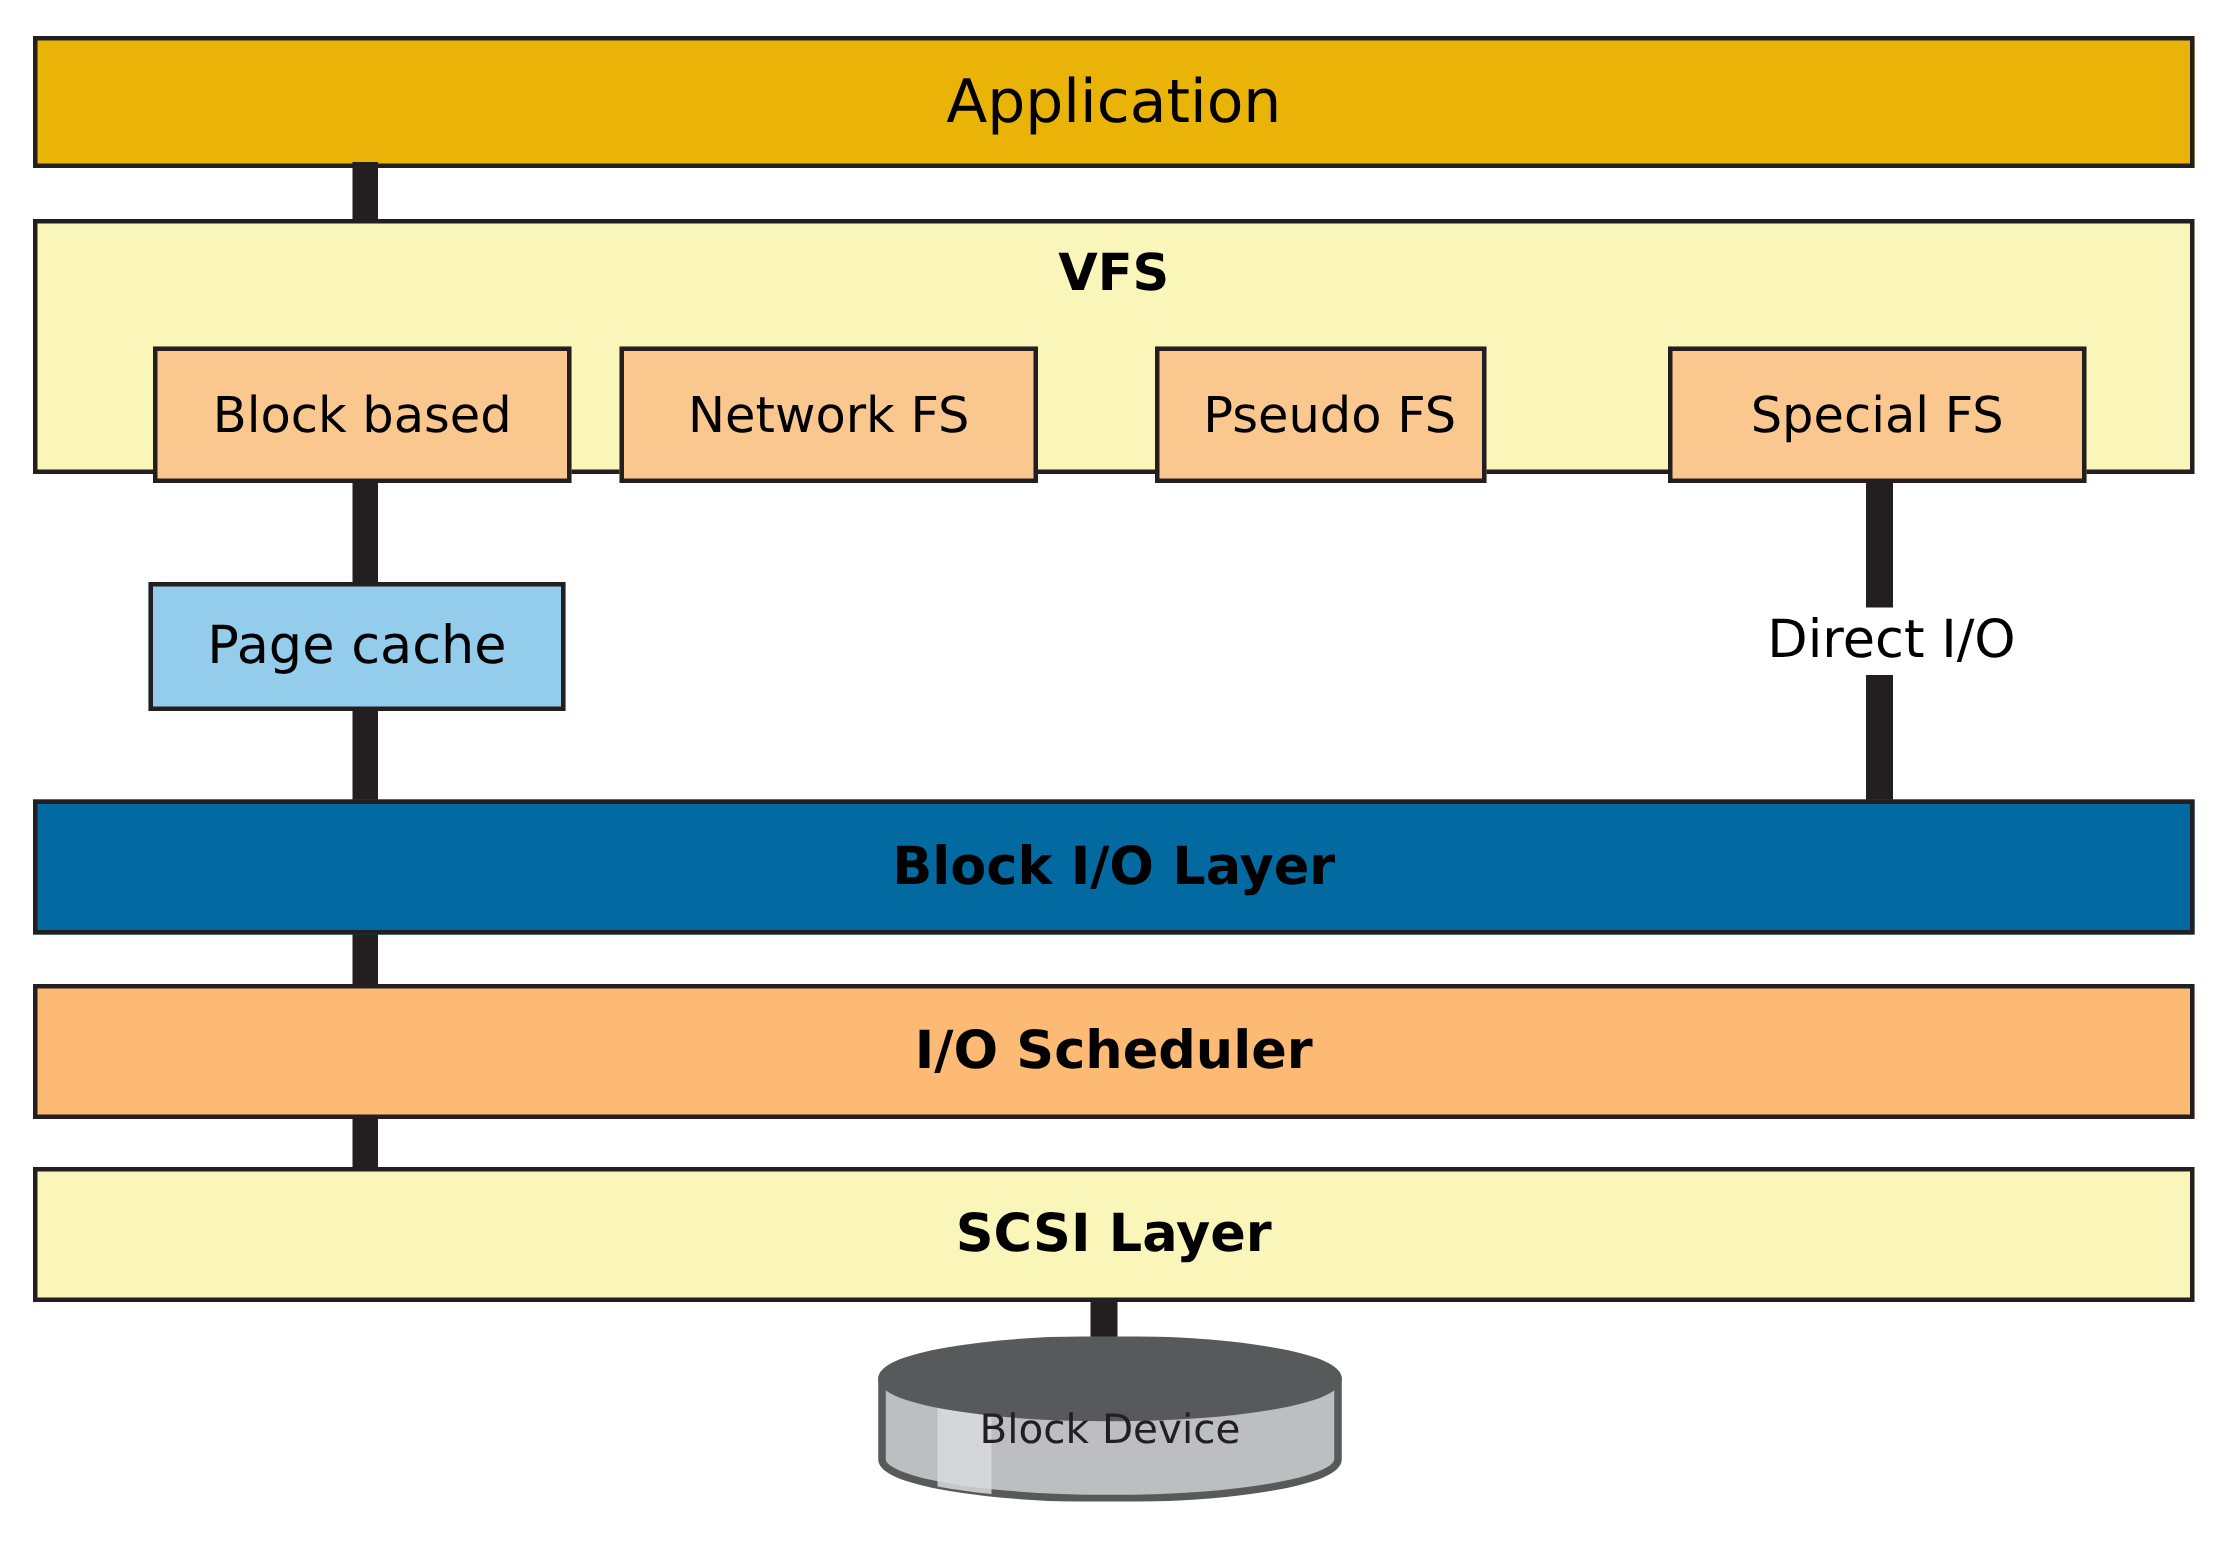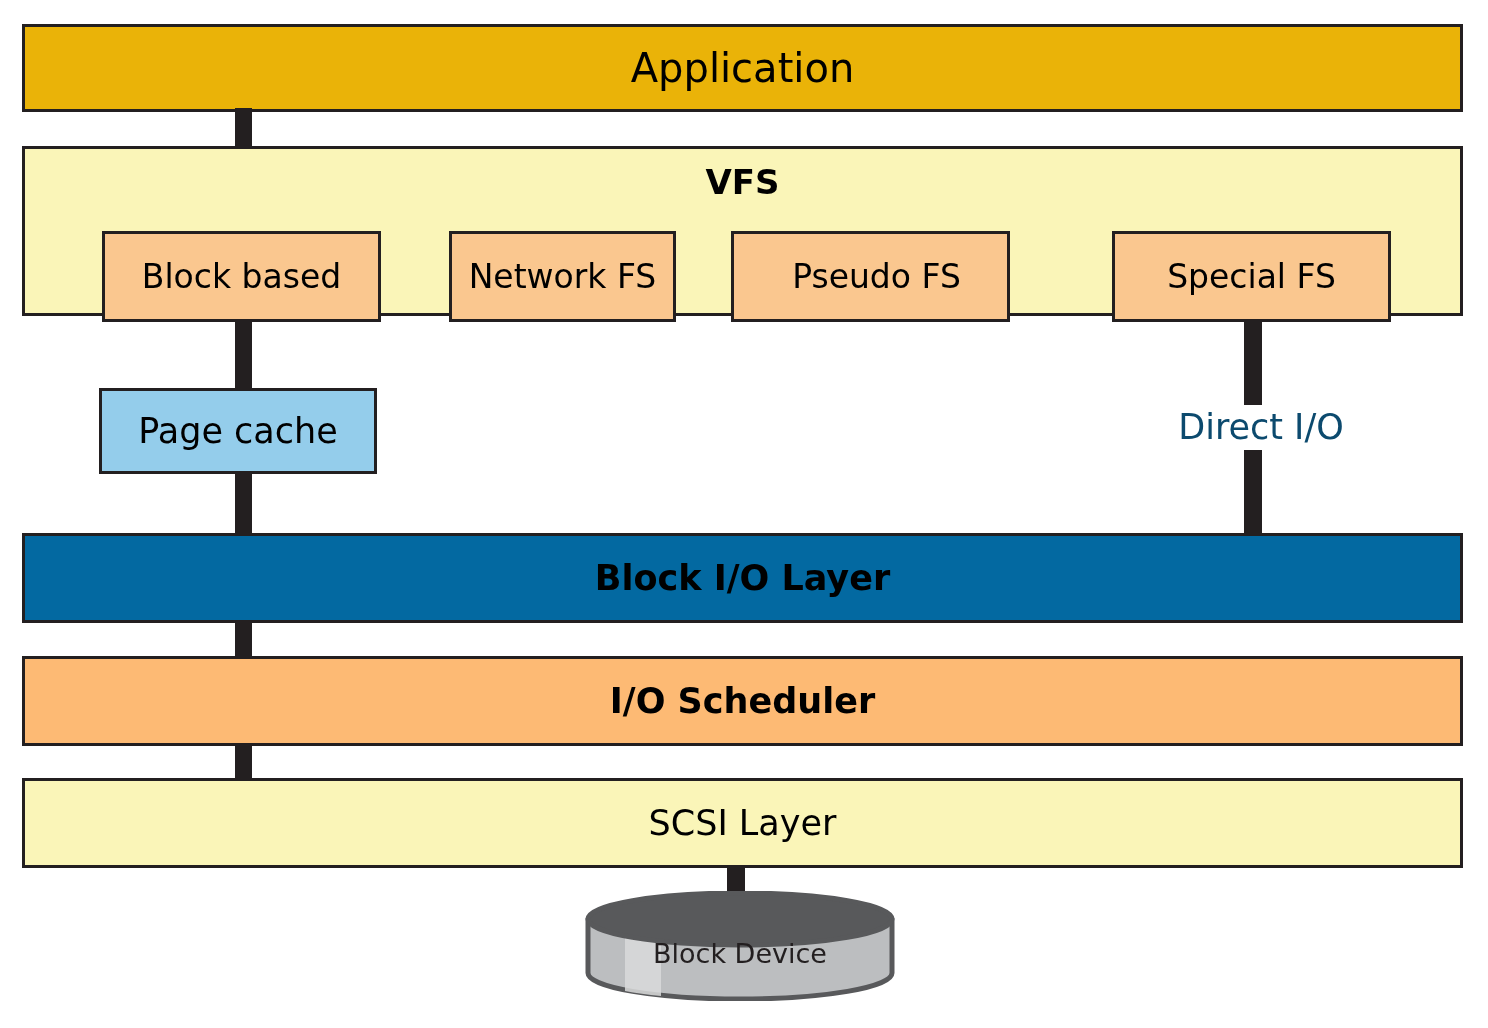--- a/index.html
+++ b/index.html
@@ -84,22 +84,22 @@
     border: 3px solid #231f20;
     display: flex;
     align-items: center;
     justify-content: center;
     font-size: 33px;
     color: #000;
     white-space: nowrap;
     margin-top: 20px;
   }
   #fs-0 { left: 77px;   width: 279px; }
-  #fs-1 { left: 424px;  width: 227px; text-align: right; }
-  #fs-2 { left: 706px;  width: 279px; padding-left: 12px; }
+  #fs-1 { left: 388px;  width: 279px; text-align: right; }
+  #fs-2 { left: 745px;  width: 221px; padding-left: 12px; }
   #fs-3 { left: 1087px; width: 279px; }
 
   
   #page-cache {
     left: 99px;
     top: 388px;
     width: 278px;
     height: 86px;
     background: #94cdeb;
     z-index: 3;
@@ -110,21 +110,21 @@
   }
 
   
   #direct-io-label {
     position: absolute;
     left: 1160px;
     top: 405px;
     width: 190px;
     text-align: center;
     font-size: 35px;
-    color: #0c4a6e;
+    color: #000000;
     background: #ffffff;
     padding: 4px 6px;
     line-height: 1.05;
     z-index: 3;
     white-space: nowrap;
   }
 
   
   #block-io-layer {
     left: 22px;
@@ -157,21 +157,21 @@
   #scsi-layer {
     left: 22px;
     top: 778px;
     width: 1441px;
     height: 90px;
     background: #faf5b8;
     z-index: 2;
   }
   #scsi-layer .band-label {
     font-size: 35px;
-    font-weight: normal;
+    font-weight: bold;
   }
 
   
   #conn-app-vfs     { left: 235px;  top: 108px; width: 17px; height: 42px; }
   #conn-vfs-pc      { left: 235px;  top: 312px; width: 17px; height: 82px; }
   #conn-pc-blockio  { left: 235px;  top: 468px; width: 17px; height: 70px; }
   #conn-blockio-sch { left: 235px;  top: 619px; width: 17px; height: 42px; }
   #conn-sch-scsi    { left: 235px;  top: 742px; width: 17px; height: 42px; }
   #conn-special-dio-top { left: 1244px; top: 312px; width: 18px; height: 100px; }
   #conn-special-dio-bot { left: 1244px; top: 446px; width: 18px; height: 92px; }

